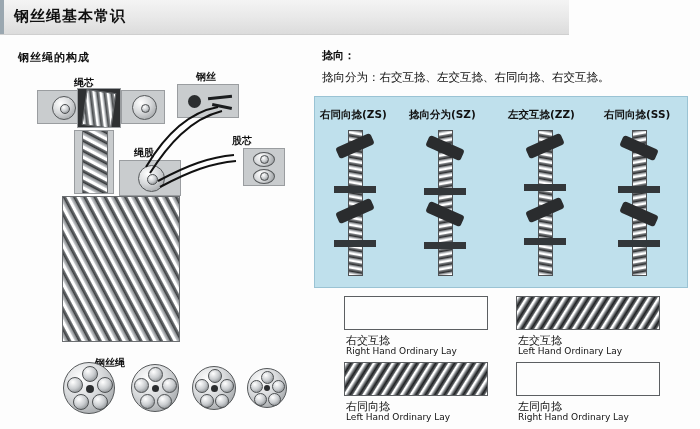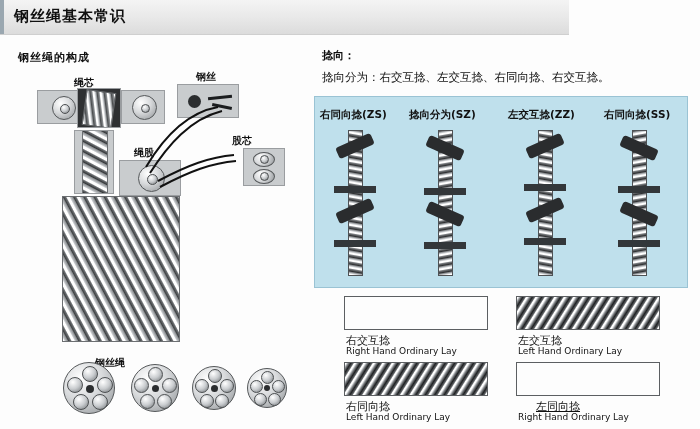--- a/index.html
+++ b/index.html
@@ -379,16 +379,16 @@
 
   <div class="sample rev" style="left:516px; top:296px; width:144px;"></div>
   <div class="sample-cn" style="left:518px; top:333px;">左交互捻</div>
   <div class="sample-en" style="left:518px; top:346px;">Left Hand Ordinary Lay</div>
 
   <div class="sample rev" style="left:344px; top:362px; width:144px;"></div>
   <div class="sample-cn" style="left:346px; top:399px;">右同向捻</div>
   <div class="sample-en" style="left:346px; top:412px;">Left Hand Ordinary Lay</div>
 
   <div class="sample" style="left:516px; top:362px; width:144px;"></div>
-  <div class="sample-cn" style="left:536px; top:399px;text-decoration:underline;">左同向捻</div>
+  <div class="sample-cn" style="left:518px; top:399px;">左同向捻</div>
   <div class="sample-en" style="left:518px; top:412px;">Right Hand Ordinary Lay</div>
 
 </div>
 
 </body></html>

